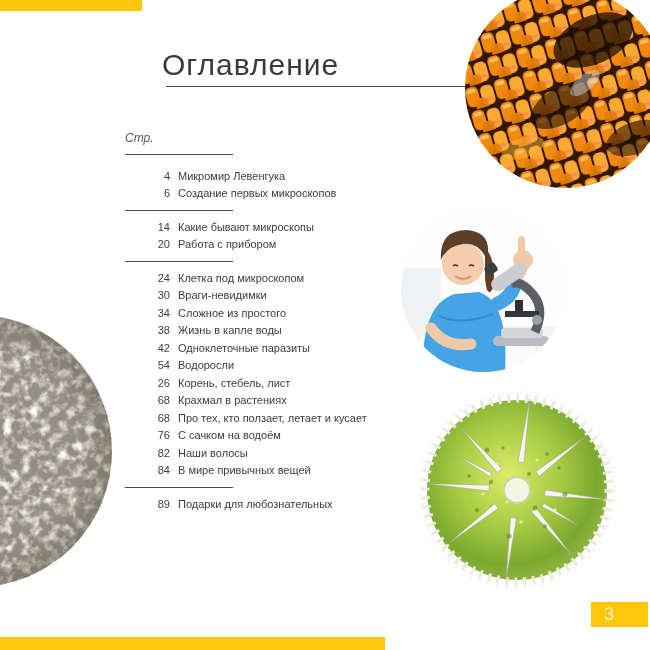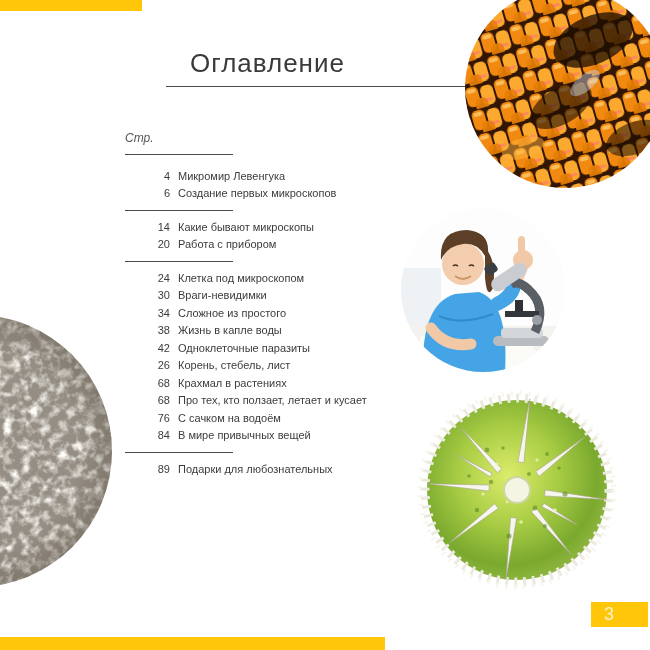--- a/index.html
+++ b/index.html
@@ -4,22 +4,22 @@
 <style>
   html,body{margin:0;padding:0;}
   .page{
     position:relative;width:650px;height:650px;background:#ffffff;
     overflow:hidden;font-family:"Liberation Sans",sans-serif;color:#3c3c3c;
   }
   .bar{position:absolute;background:#ffc60a;}
   .bar-top{left:0;top:0;width:142px;height:11px;}
   .bar-bottom{left:0;top:637px;width:385px;height:13px;}
   .page-title{
-    position:absolute;left:190px;top:48px;margin:0;
-    font-size:26px;font-weight:300;letter-spacing:1px;color:#3a3a3a;
+    position:absolute;left:162px;top:48px;margin:0;
+    font-size:30px;font-weight:300;letter-spacing:1px;color:#3a3a3a;
   }
   .title-rule{position:absolute;left:166px;top:86px;width:300px;height:1px;background:#4a4a4a;}
   .toc{position:absolute;left:125px;top:134px;width:280px;}
   .toc-header{font-size:12px;font-style:italic;color:#555;line-height:9px;}
   .toc hr{border:0;border-top:1px solid #4a4a4a;width:108px;margin:8px 0 7px 0;}
   .toc hr.header-rule{margin:11px 0 12px 0;}
   .toc-row{display:flex;height:17.5px;align-items:center;font-size:11px;}
   .toc-page{width:45px;text-align:right;flex:0 0 45px;}
   .toc-title{margin-left:8px;white-space:nowrap;}
   .img-circle{position:absolute;}
@@ -214,34 +214,42 @@
         </div>
         <div class="toc-row">
           <span class="toc-page">38</span>
           <span class="toc-title">Жизнь в капле воды</span>
         </div>
         <div class="toc-row">
           <span class="toc-page">42</span>
           <span class="toc-title">Одноклеточные паразиты</span>
         </div>
         <div class="toc-row">
+          <span class="toc-page">54</span>
+          <span class="toc-title">Водоросли</span>
+        </div>
+        <div class="toc-row">
           <span class="toc-page">26</span>
           <span class="toc-title">Корень, стебель, лист</span>
         </div>
         <div class="toc-row">
           <span class="toc-page">68</span>
           <span class="toc-title">Крахмал в растениях</span>
         </div>
         <div class="toc-row">
           <span class="toc-page">68</span>
           <span class="toc-title">Про тех, кто ползает, летает и кусает</span>
         </div>
         <div class="toc-row">
           <span class="toc-page">76</span>
           <span class="toc-title">С сачком на водоём</span>
+        </div>
+        <div class="toc-row">
+          <span class="toc-page">82</span>
+          <span class="toc-title">Наши волосы</span>
         </div>
         <div class="toc-row">
           <span class="toc-page">84</span>
           <span class="toc-title">В мире привычных вещей</span>
         </div>
         <hr>
         <div class="toc-row">
           <span class="toc-page">89</span>
           <span class="toc-title">Подарки для любознательных</span>
         </div>

